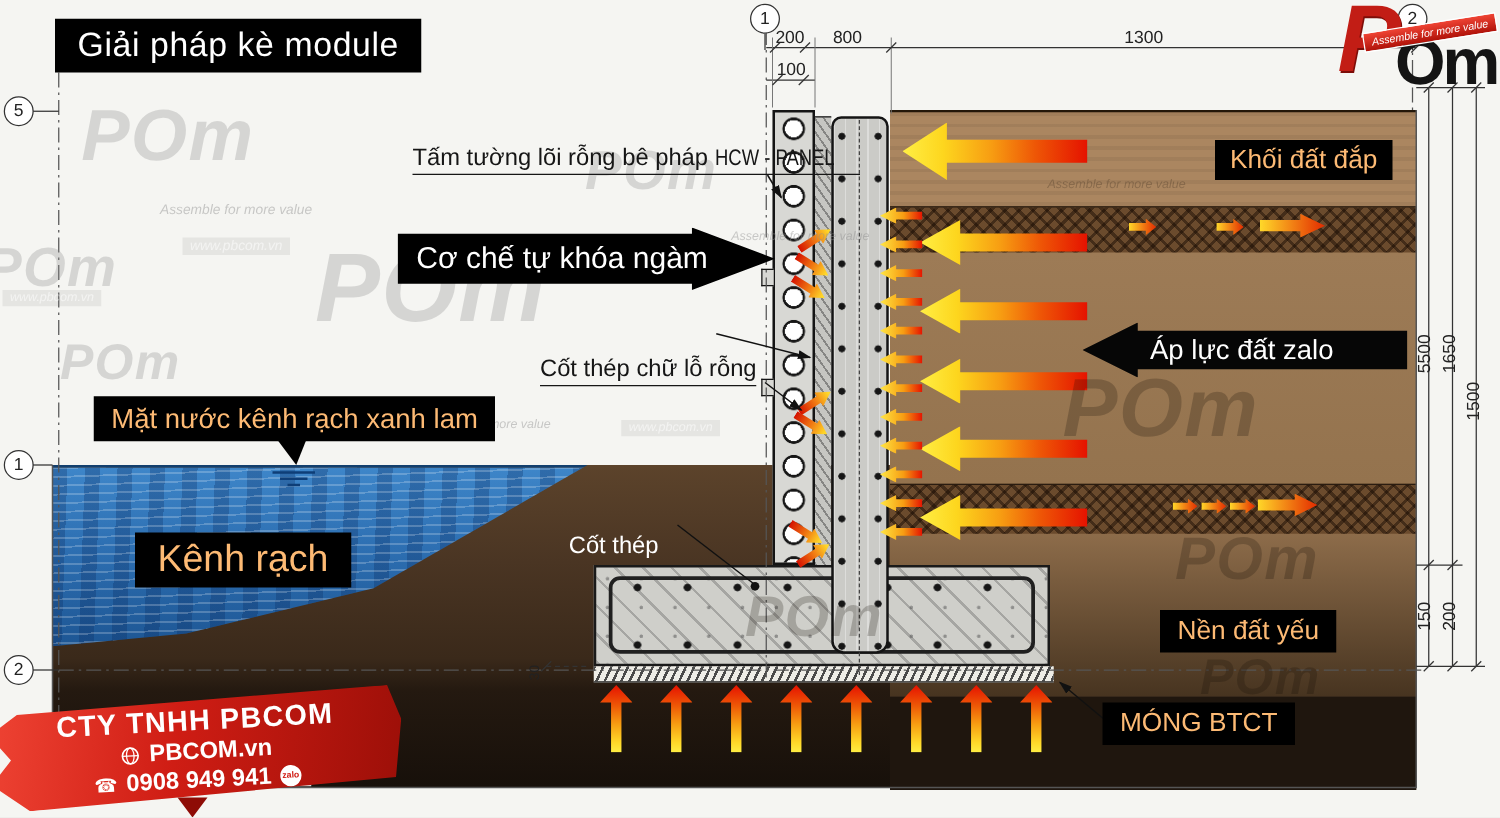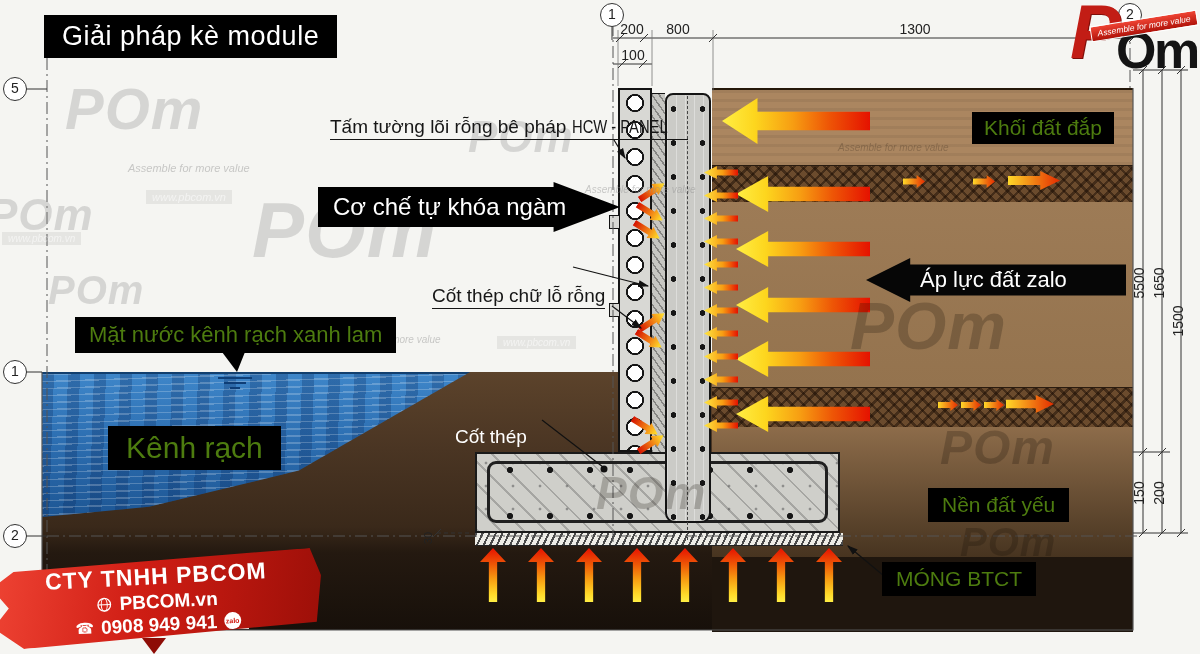--- a/index.html
+++ b/index.html
@@ -62,21 +62,21 @@
       clip-path:polygon(0 50%,38% 0,38% 26%,100% 26%,100% 74%,38% 74%,38% 100%);}
   .ar{background:linear-gradient(90deg,#ffd829,#f07812 55%,#e32b00 100%);
       clip-path:polygon(100% 50%,62% 0,62% 26%,0 26%,0 74%,62% 74%,62% 100%);
       filter:drop-shadow(0 1px 1px rgba(60,10,0,.5));}
   .au{background:linear-gradient(180deg,#e51200 0%,#ee5606 30%,#f79d12 58%,#ffd829 85%,#ffee44 100%);
       clip-path:polygon(50% 0,100% 26%,66% 26%,66% 100%,34% 100%,34% 26%,0 26%);
       filter:drop-shadow(0 0 1px rgba(60,10,0,.5));}
   .adg{background:linear-gradient(90deg,#d41000,#f07812 50%,#ffd829 92%);
       clip-path:polygon(100% 50%,62% 0,62% 26%,0 26%,0 74%,62% 74%,62% 100%);}
   
-  .blk{background:#000;color:#4d7c0f;font-size:21px;padding:5px 14px;white-space:nowrap;}
+  .blk{background:#000;color:#fdba74;font-size:21px;padding:5px 14px;white-space:nowrap;}
   .plain{color:#161616;font-size:19px;white-space:nowrap;border-bottom:1.5px solid #161616;padding-bottom:1px;}
   .title{background:#000;color:#fff;font-size:27px;padding:6px 18px;letter-spacing:.5px;white-space:nowrap;}
   .lock-arrow{left:318px;top:182px;width:302px;height:50px;background:#000;color:#fff;
       clip-path:polygon(0 10%,78% 10%,78% 0,100% 50%,78% 100%,78% 90%,0 90%);
       display:flex;align-items:center;font-size:24px;padding-left:15px;box-sizing:border-box;white-space:nowrap;}
   .press-arrow{left:866px;top:258px;width:260px;height:44px;background:#060606;color:#fff;
       clip-path:polygon(0 50%,17% 0,17% 15%,100% 15%,100% 85%,17% 85%,17% 100%);
       display:flex;align-items:center;font-size:22px;padding-left:54px;box-sizing:border-box;white-space:nowrap;}
   .ptr{width:0;height:0;border-left:15px solid transparent;border-right:8px solid transparent;border-top:20px solid #000;}
   .white-lbl{color:#fff;font-size:19px;white-space:nowrap;}

